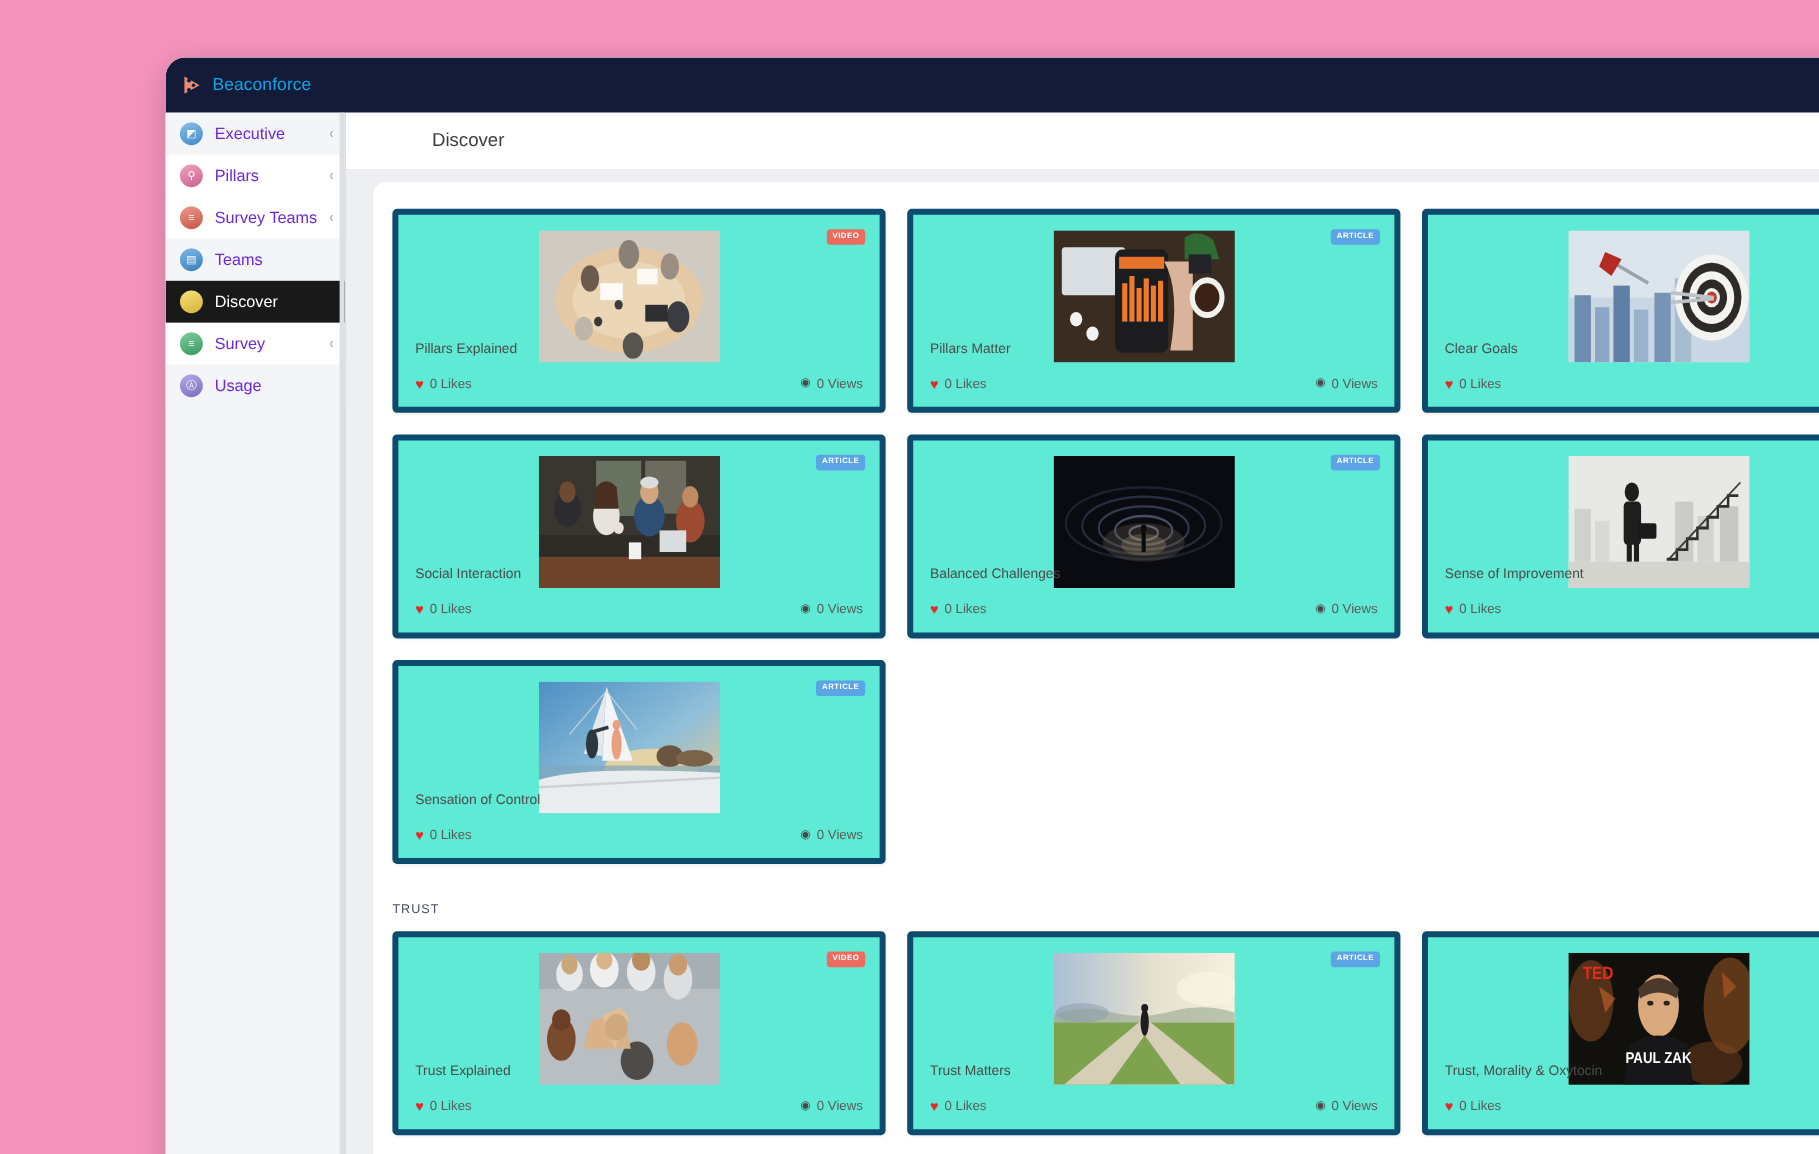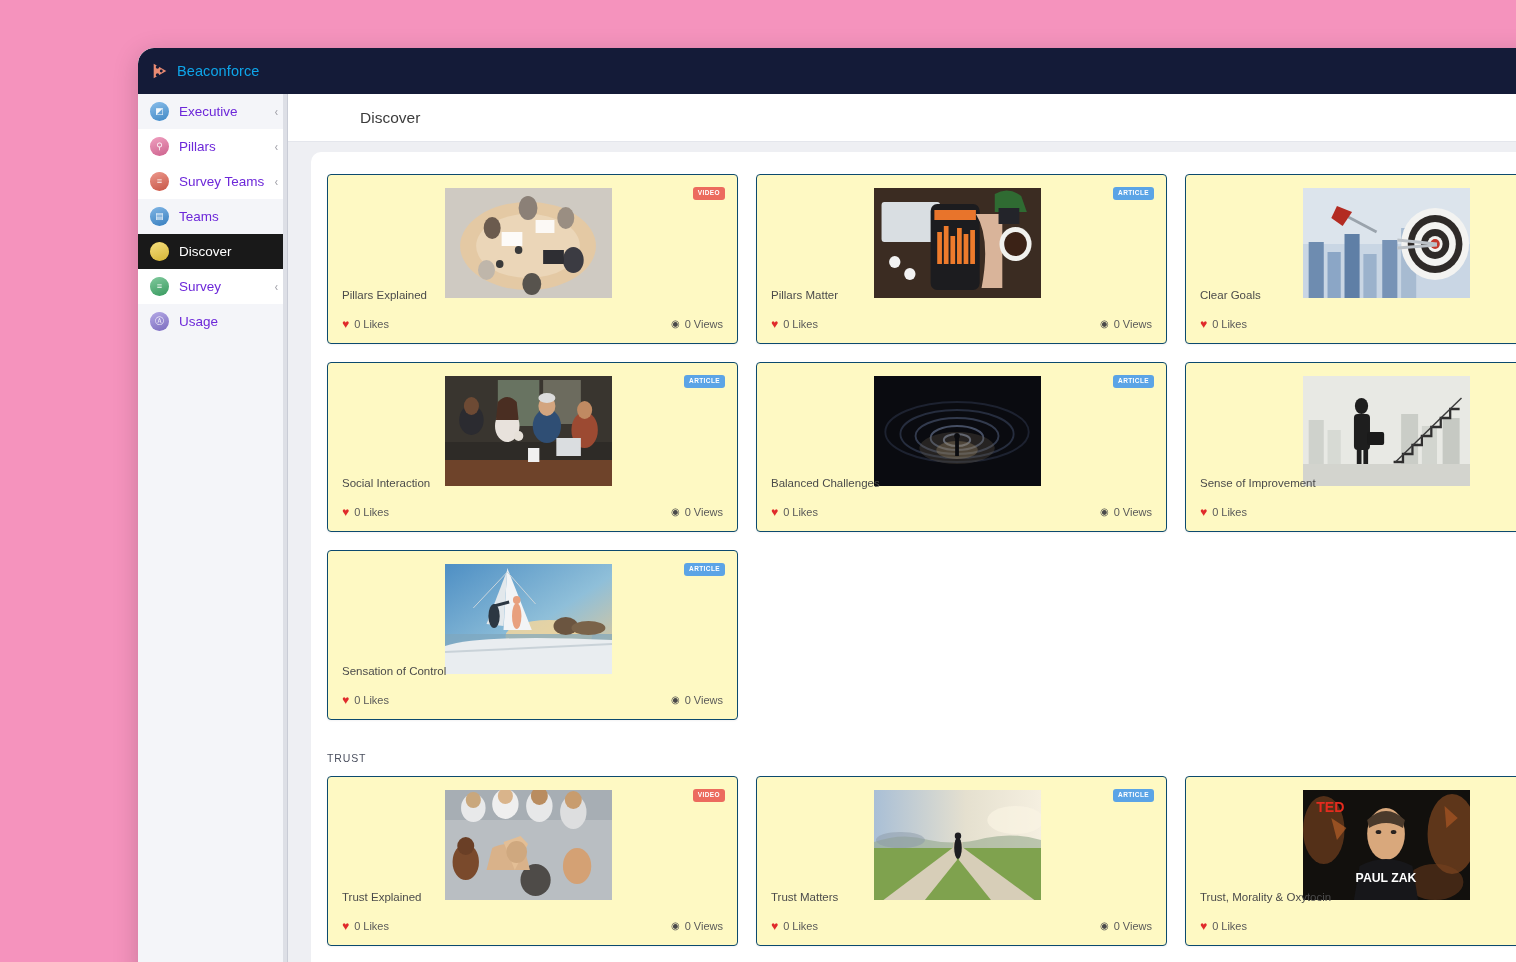--- a/index.html
+++ b/index.html
@@ -110,32 +110,32 @@
   }
 
   .card-grid {
     display: grid;
     grid-template-columns: repeat(3, 411px);
     gap: 18px;
     padding: 0 0 0 16px;
   }
 
   .card {
-    background: #fef9c3;
-    border: 1px solid #0c4a6e;
+    background: #5eead4;
+    border: 5px solid #0c4a6e;
     border-radius: 4px;
     box-shadow: 0 1px 2px rgba(16,24,40,.05);
     height: 170px;
     position: relative;
     overflow: hidden;
   }
   .card-thumb-wrap {
     position: absolute;
     left: 117px; top: 13px;
-    width: 167px; height: 110px;
+    width: 151px; height: 110px;
     overflow: hidden;
   }
   .badge {
     position: absolute; top: 12px; right: 12px;
     font-size: 6.5px; font-weight: bold;
     letter-spacing: .4px;
     color: #fff;
     padding: 3px 5px 3px 5px;
     border-radius: 3px;
     line-height: 1;

